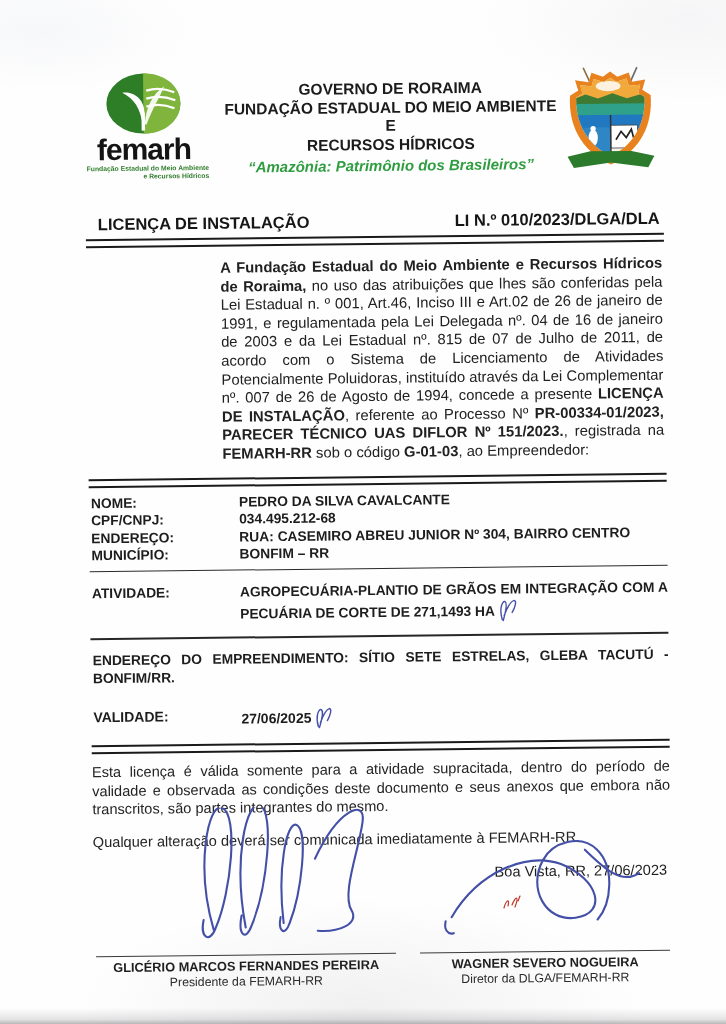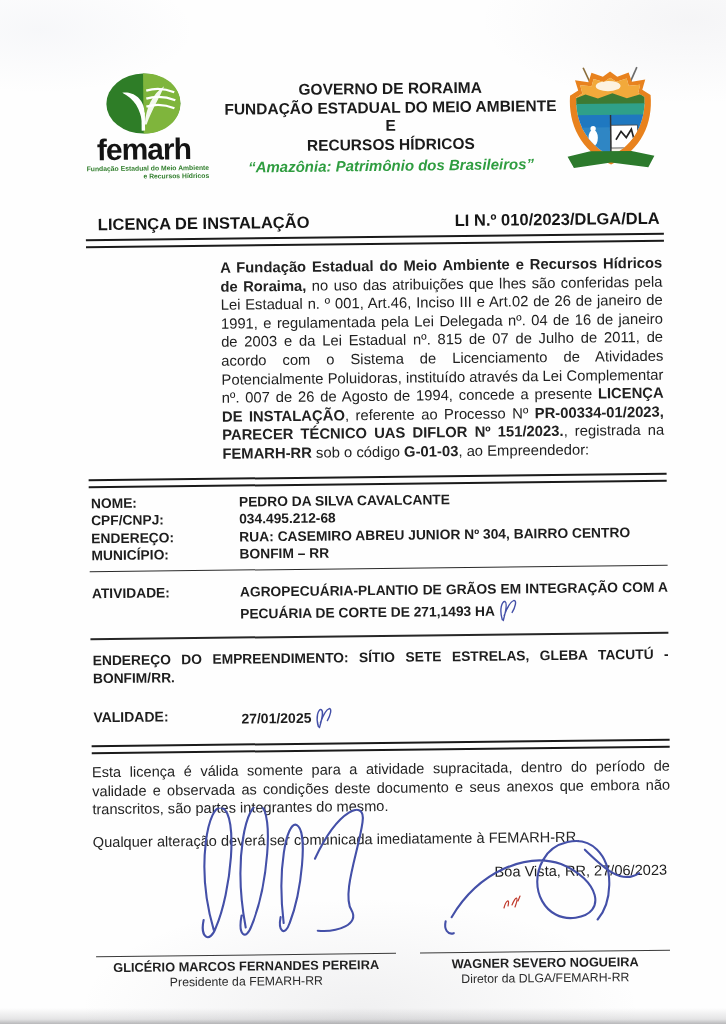--- a/index.html
+++ b/index.html
@@ -168,21 +168,21 @@
       <span class="act-val"><span>AGROPECUÁRIA-PLANTIO DE GRÃOS EM INTEGRAÇÃO COM A PECUÁRIA DE CORTE DE 271,1493 HA</span><svg class="initials-svg" width="22" height="26" viewBox="0 0 22 26">
             <path d="M5 22 C2 12 5 3 8 4 C11 6 8 16 6 23 M7 18 C10 10 14 4 17 3 C20 3 18 10 15 15" stroke="#4450a8" stroke-width="1.4" fill="none" stroke-linecap="round"></path>
           </svg></span>
     </div>
     <div class="sline"></div>
 
     <p class="site">ENDEREÇO DO EMPREENDIMENTO: SÍTIO SETE ESTRELAS, GLEBA TACUTÚ - BONFIM/RR.</p>
 
     <div class="val-row">
       <span class="val-label">VALIDADE:</span>
-      <span><span>27/01/2025</span><svg class="initials-svg" width="20" height="24" viewBox="0 0 20 24">
+      <span><span>27/06/2025</span><svg class="initials-svg" width="20" height="24" viewBox="0 0 20 24">
             <path d="M5 20 C2 11 5 2 8 3 C11 5 8 14 6 21 M7 16 C10 8 13 3 16 2 C19 2 17 9 14 14" stroke="#4450a8" stroke-width="1.4" fill="none" stroke-linecap="round"></path>
           </svg></span>
     </div>
     <div class="dline"></div>
 
     <div class="lower">
       <p class="conditions">Esta licença é válida somente para a atividade supracitada, dentro do período de validade e observada as condições deste documento e seus anexos que embora não transcritos, são partes integrantes do mesmo.</p>
       <p class="conditions cond2">Qualquer alteração deverá ser comunicada imediatamente à FEMARH-RR.</p>
       <div class="date-line">Boa Vista, RR, 27/06/2023</div>
 

